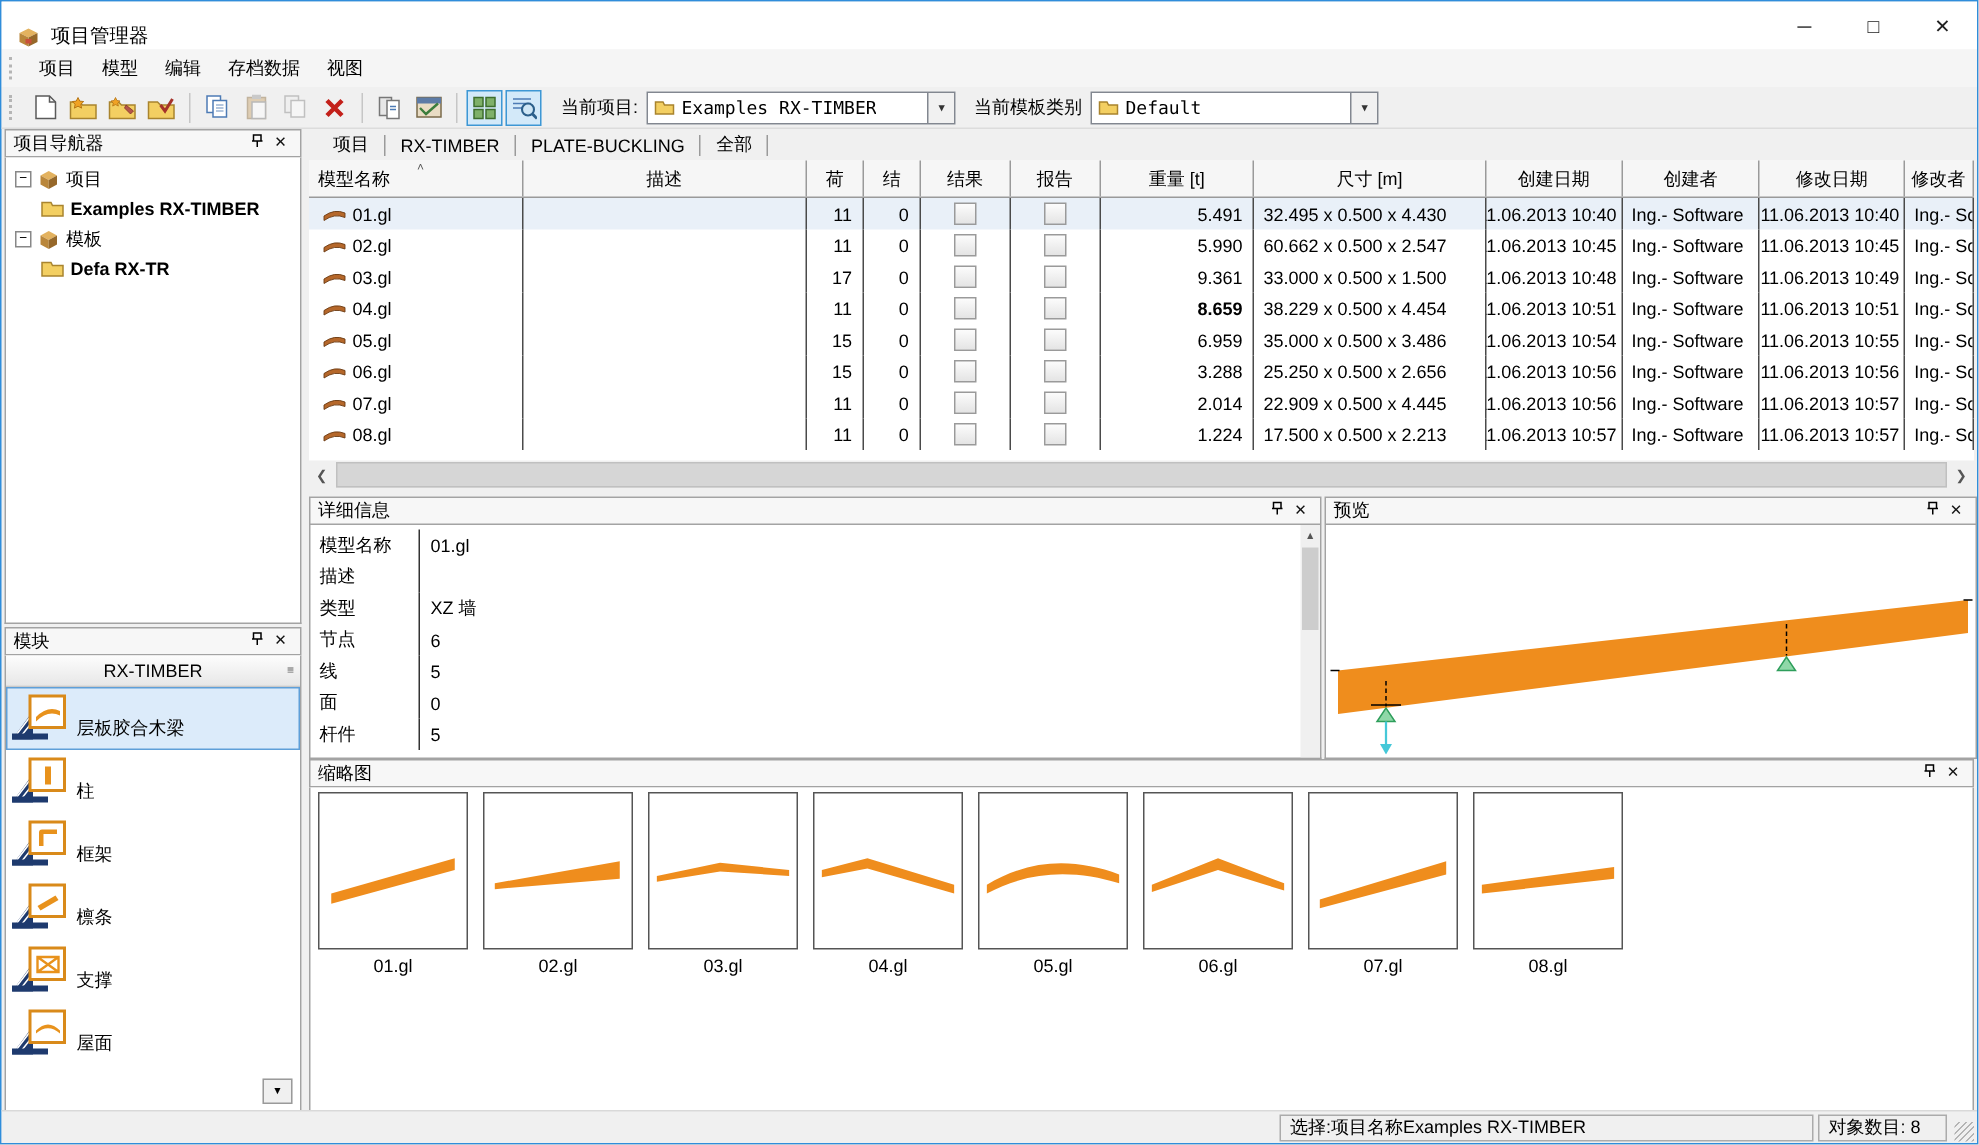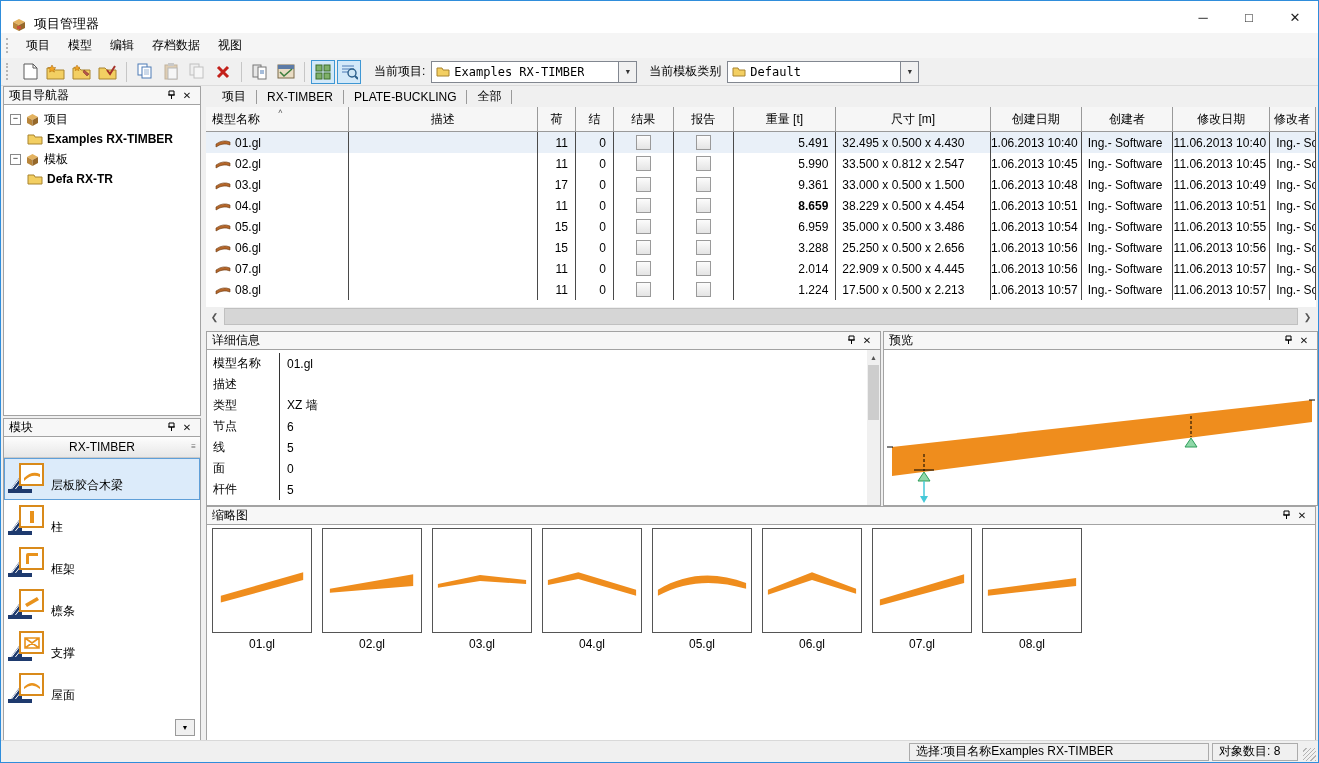--- a/index.html
+++ b/index.html
@@ -80,21 +80,21 @@
   
   .thumbrow{display:flex;padding:3px 0 0 5px;}
   .thumb{width:100px;margin-right:10px;display:flex;flex-direction:column;align-items:center;}
   .thumbbox{width:100px;height:105px;border:1px solid #555;background:#fff;box-sizing:border-box;}
   .thumblabel{margin-top:4px;}
   
   .statusbar{position:absolute;left:0;right:0;bottom:0;height:22px;background:#f0f0f0;border-top:1px solid #d9d9d9;
              display:flex;align-items:center;box-sizing:border-box;}
   .sb-ready{padding-left:0;flex:1;margin-top:48px;}
   .sb-box{border:1px solid #ababab;height:18px;display:flex;align-items:center;padding:0 6px;margin-right:3px;box-sizing:border-box;}
-  .sb-sel{width:300px;}
+  .sb-sel{width:356px;}
   .sb-obj{width:86px;}
   .sb-grip{width:13px;height:13px;margin:0 2px 1px 2px;align-self:flex-end;
            background:repeating-linear-gradient(135deg,transparent 0 2px,#b4b4b4 2px 3px);}
 </style>
 </head>
 <body>
 
 <div class="window">
 
   <div class="titlebar">
@@ -460,21 +460,21 @@
           <div class="cell " style="width: 190px;"></div>
           <div class="cell num" style="width: 38px;">11</div>
           <div class="cell num" style="width: 38px;">0</div>
           <div class="cell ctr" style="width: 60px;">
             <span class="cbx"></span>
           </div>
           <div class="cell ctr" style="width: 60px;">
             <span class="cbx"></span>
           </div>
           <div class="cell num" style="width: 103px;">5.990</div>
-          <div class="cell lft" style="width: 155px;">33.500 x 0.812 x 2.547</div>
+          <div class="cell lft" style="width: 155px;">60.662 x 0.500 x 2.547</div>
           <div class="cell clipL" style="width: 91px;">
             <span>11.06.2013 10:45</span>
           </div>
           <div class="cell lft" style="width: 92px;">Ing.- Software</div>
           <div class="cell clipL" style="width: 97px;">
             <span>11.06.2013 10:45</span>
           </div>
           <div class="cell lft" style="width: 46px;">Ing.- Software</div>
         </div>
         <div class="trow2">

